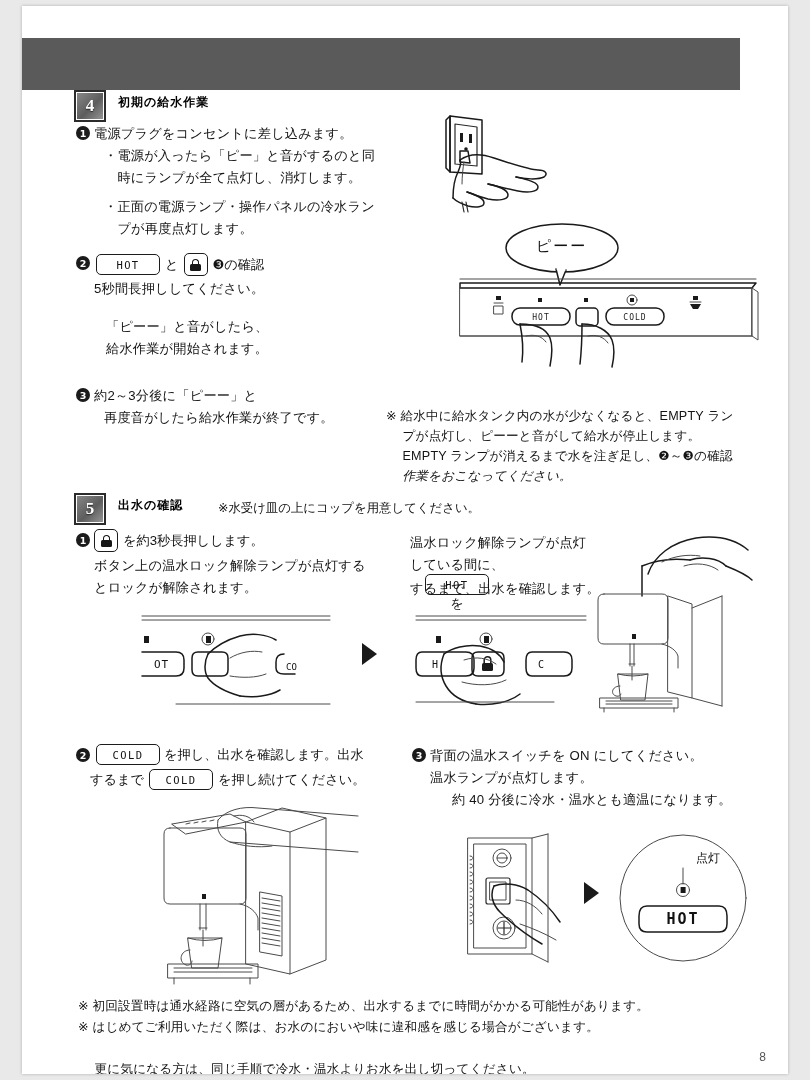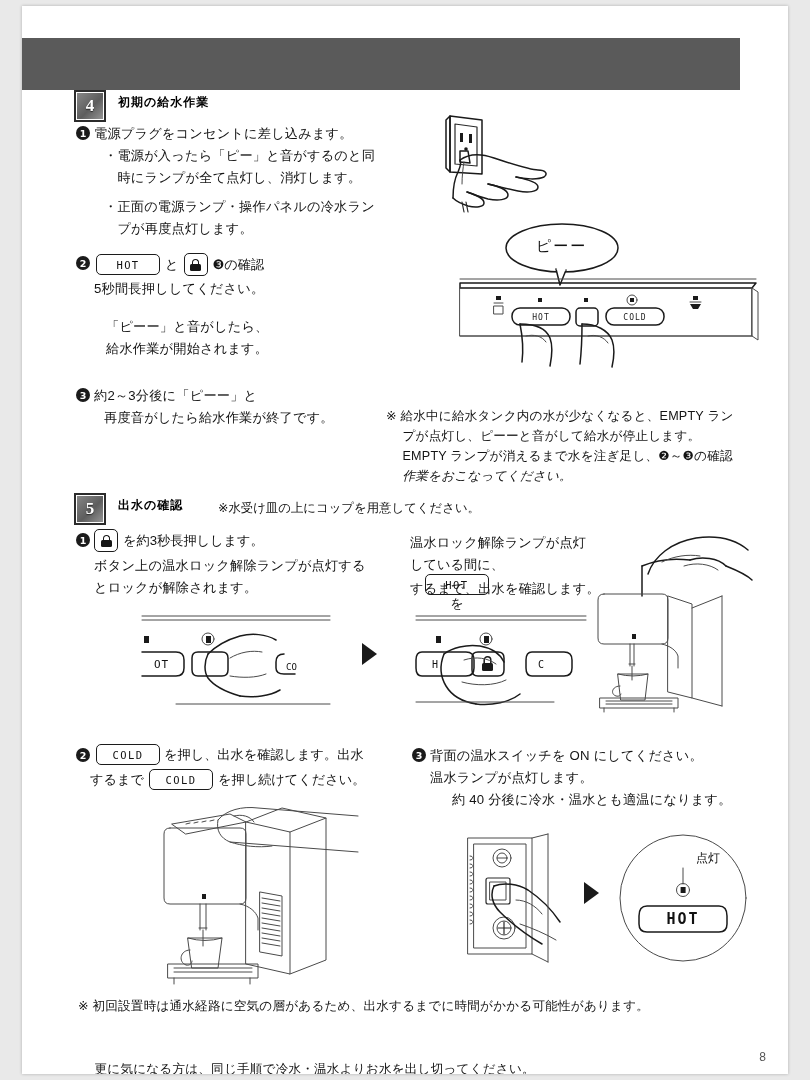--- a/index.html
+++ b/index.html
@@ -451,16 +451,17 @@
       <rect class="filld" x="63.6" y="55" width="5" height="6"></rect>
 
       <path class="ln" d="M30 74 L102 74 Q110 74 110 84 L110 92 Q110 100 102 100 L30 100
              Q22 100 22 92 L22 84 Q22 74 30 74 Z" fill="#fff" stroke-width="2.2"></path>
       <text x="66" y="92" font-size="15" text-anchor="middle" fill="#111" font-family="DejaVu Sans Mono, monospace" letter-spacing="2" font-weight="bold">HOT</text>
     </svg>
   </div>
   <div class="magnify-label" style="left:674px;top:844px;">点灯</div>
 
   <div class="txt small" style="left:56px;top:990px;">※ 初回設置時は通水経路に空気の層があるため、出水するまでに時間がかかる可能性があります。</div>
+  <div class="txt small" style="left:56px;top:1011px;">※ はじめてご利用いただく際は、お水のにおいや味に違和感を感じる場合がございます。</div>
   <div class="txt small" style="left:56px;top:1053px;">　 更に気になる方は、同じ手順で冷水・温水よりお水を出し切ってください。</div>
 
   <div class="pagenum">8</div>
 </div>
 
 </body></html>

